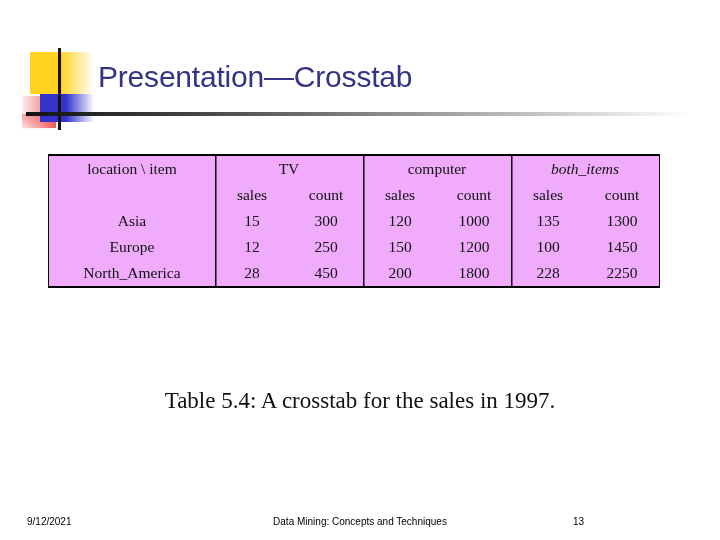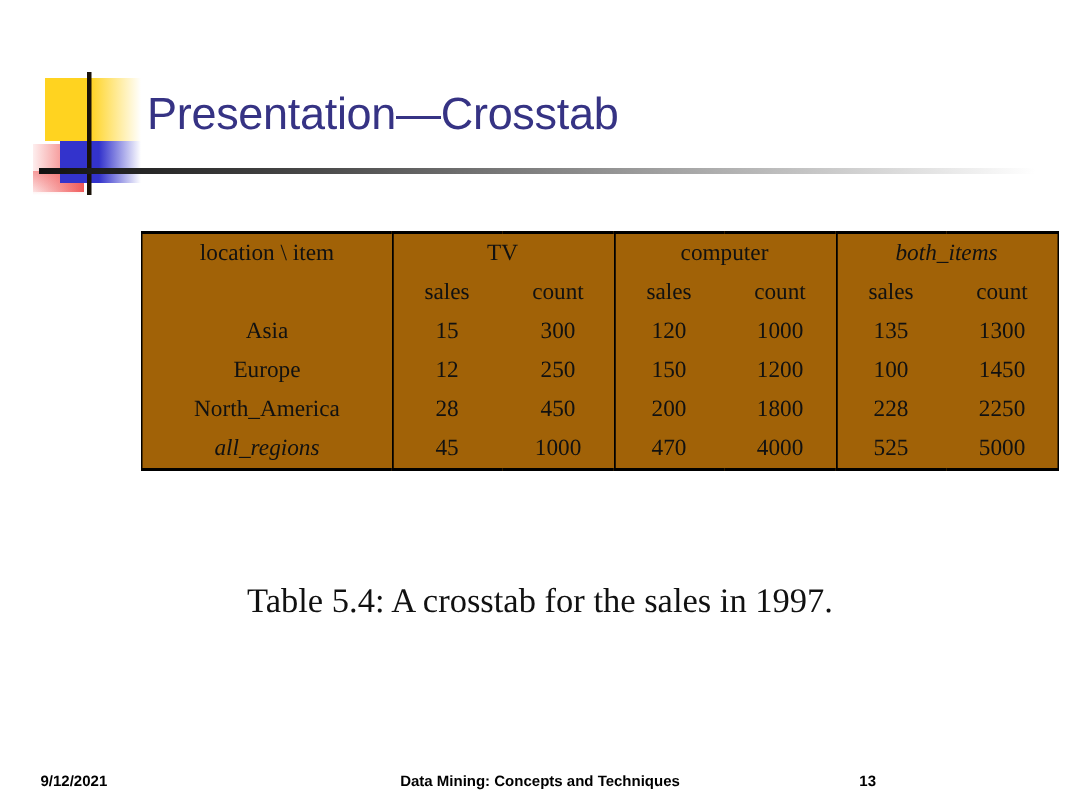--- a/index.html
+++ b/index.html
@@ -122,22 +122,21 @@
     height: 290px;
   }
 
   #crosstab-table {
     position: absolute;
     left: 48px;
     top: 4px;
     border-collapse: collapse;
     font-family: "Liberation Serif", "DejaVu Serif", serif;
     color: #111111;
-    background: #a16207;
-    margin-left: 46px;
+    background: #f0abfc;
   }
   #crosstab-table td {
     padding: 0;
     font-size: 15.5px;
     line-height: 26px;
     text-align: center;
     white-space: nowrap;
     border: 0;
   }
 
@@ -174,21 +173,20 @@
 
   
   #slide-footer {
     position: absolute;
     left: 0;
     top: 512px;
     width: 606px;
     height: 24px;
     font-size: 10px;
     color: #000000;
-    font-weight: bold;
   }
   #footer-date {
     position: absolute;
     left: 27px;
     top: 4px;
   }
   #footer-center {
     position: absolute;
     left: 0;
     top: 4px;
@@ -266,29 +264,20 @@
       <tr>
         <td class="col-loc hb">North_America</td>
         <td class="col-num vl-dbl hb">28</td>
         <td class="col-num vl hb">450</td>
         <td class="col-num vl-dbl hb">200</td>
         <td class="col-num vl hb">1800</td>
         <td class="col-num vl-dbl hb">228</td>
         <td class="col-num vl hb">2250</td>
       </tr>
 
-      <tr>
-        <td class="col-loc italic">all_regions</td>
-        <td class="col-num vl-dbl">45</td>
-        <td class="col-num vl">1000</td>
-        <td class="col-num vl-dbl">470</td>
-        <td class="col-num vl">4000</td>
-        <td class="col-num vl-dbl">525</td>
-        <td class="col-num vl">5000</td>
-      </tr>
     </tbody>
   </table>
 
   <div id="figure-caption">Table 5.4: A crosstab for the sales in 1997.</div>
 </div>
 
 <div id="slide-footer">
   <div id="footer-date">9/12/2021</div>
   <div id="footer-center">Data Mining: Concepts and Techniques</div>
   <div id="footer-page">13</div>

